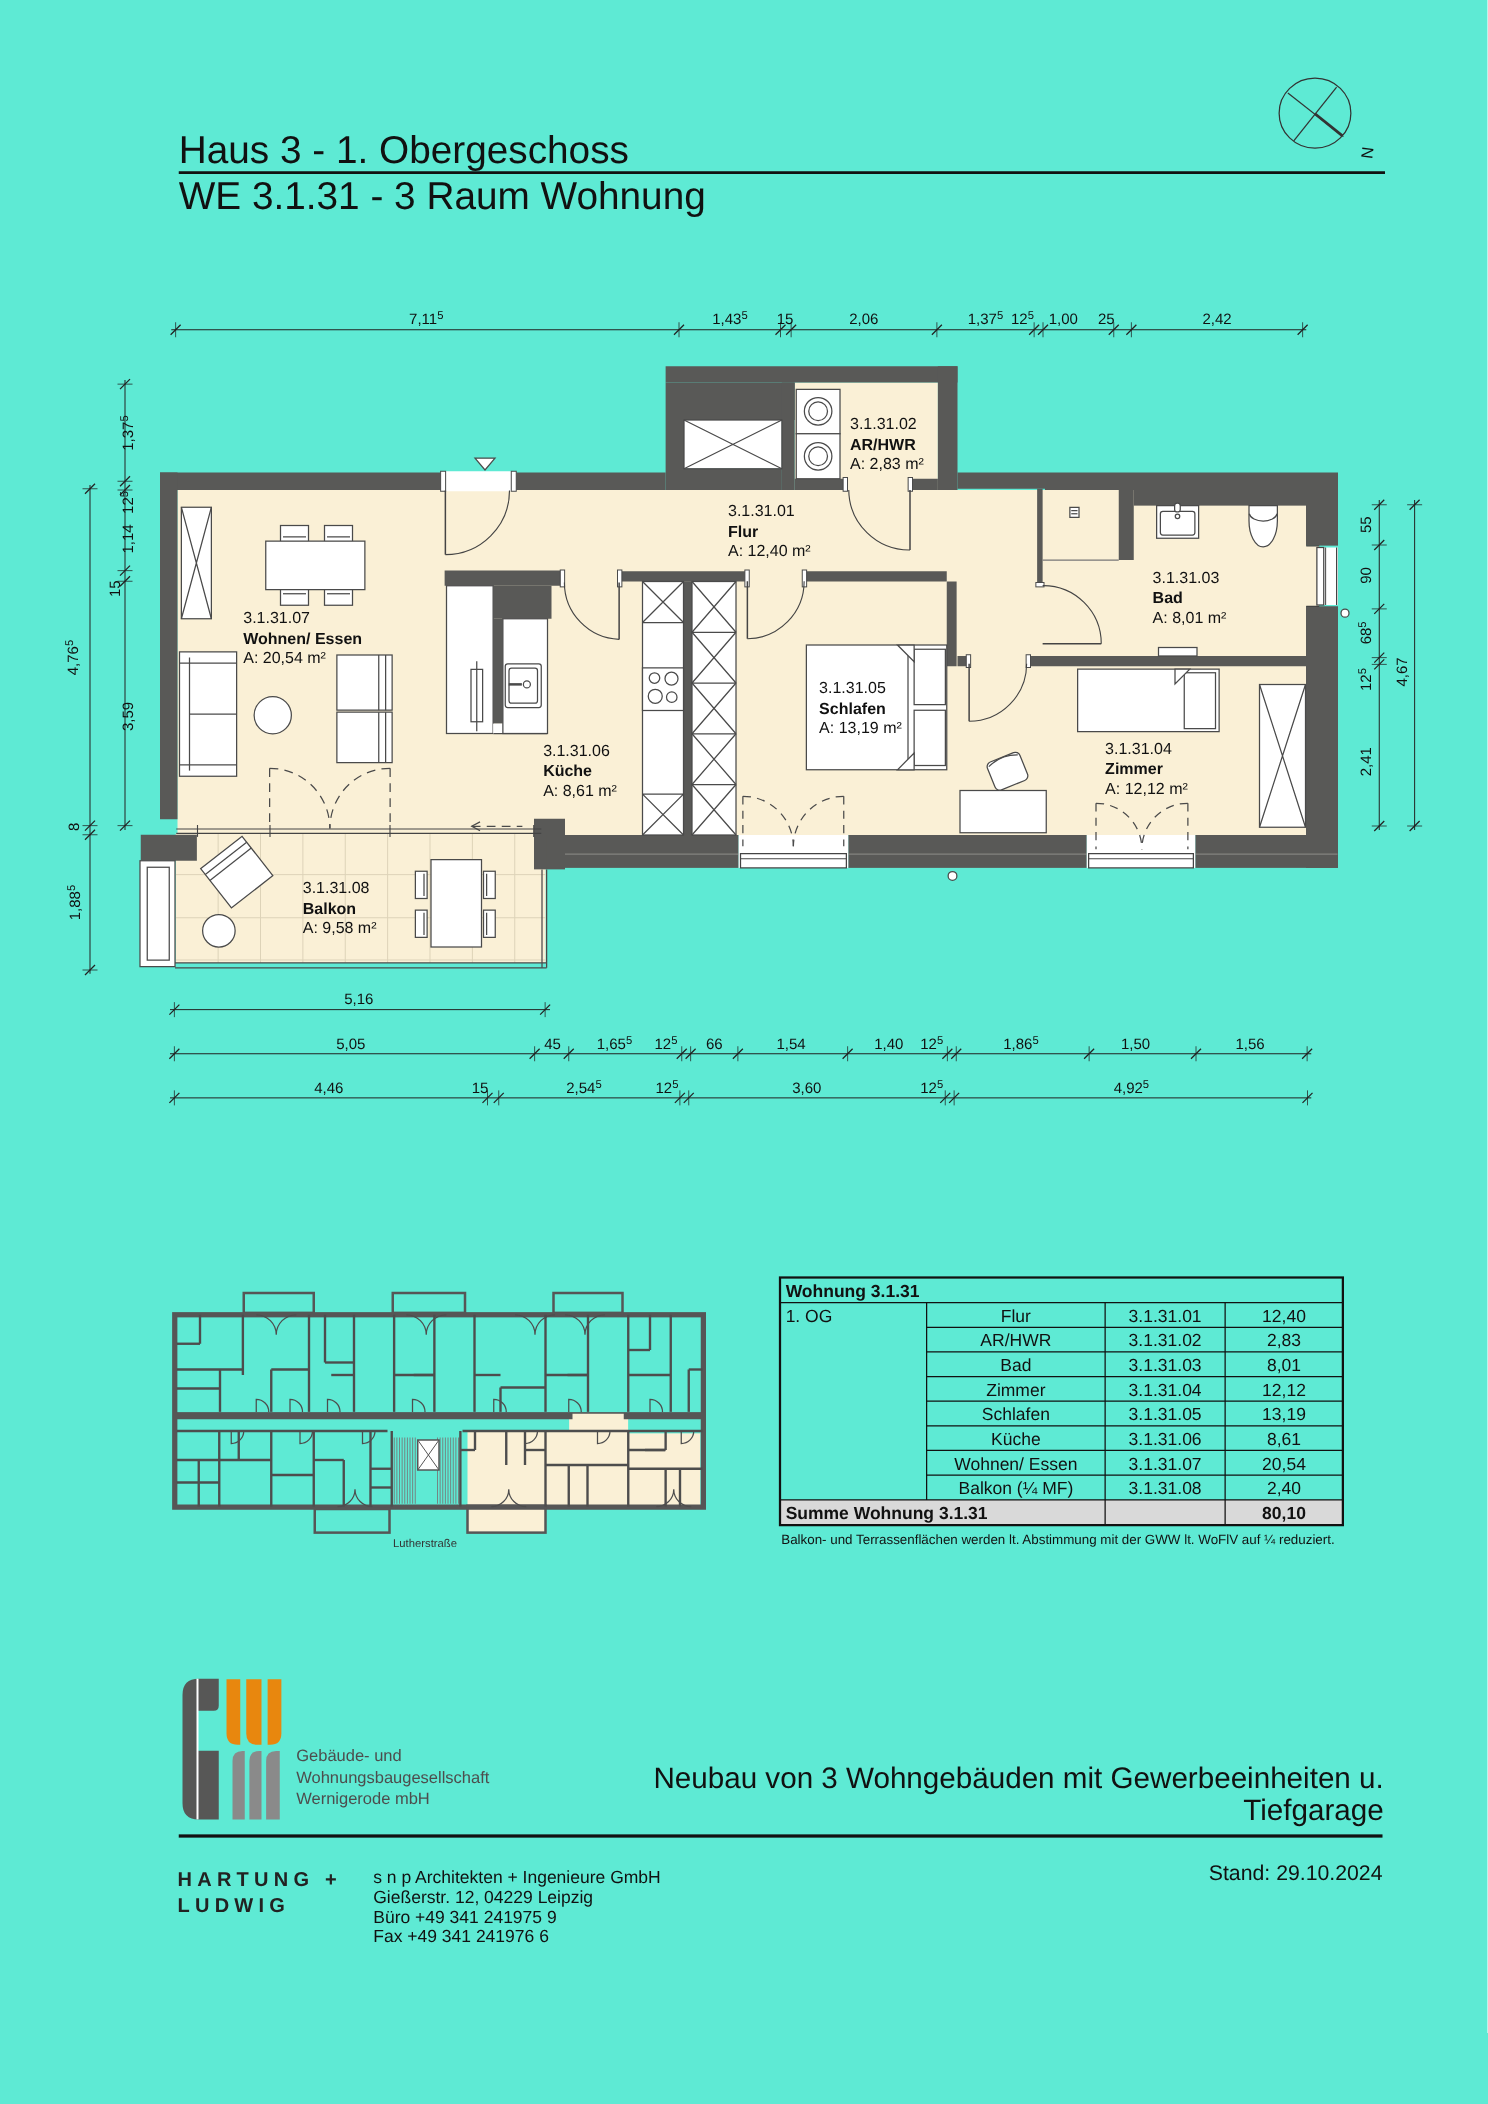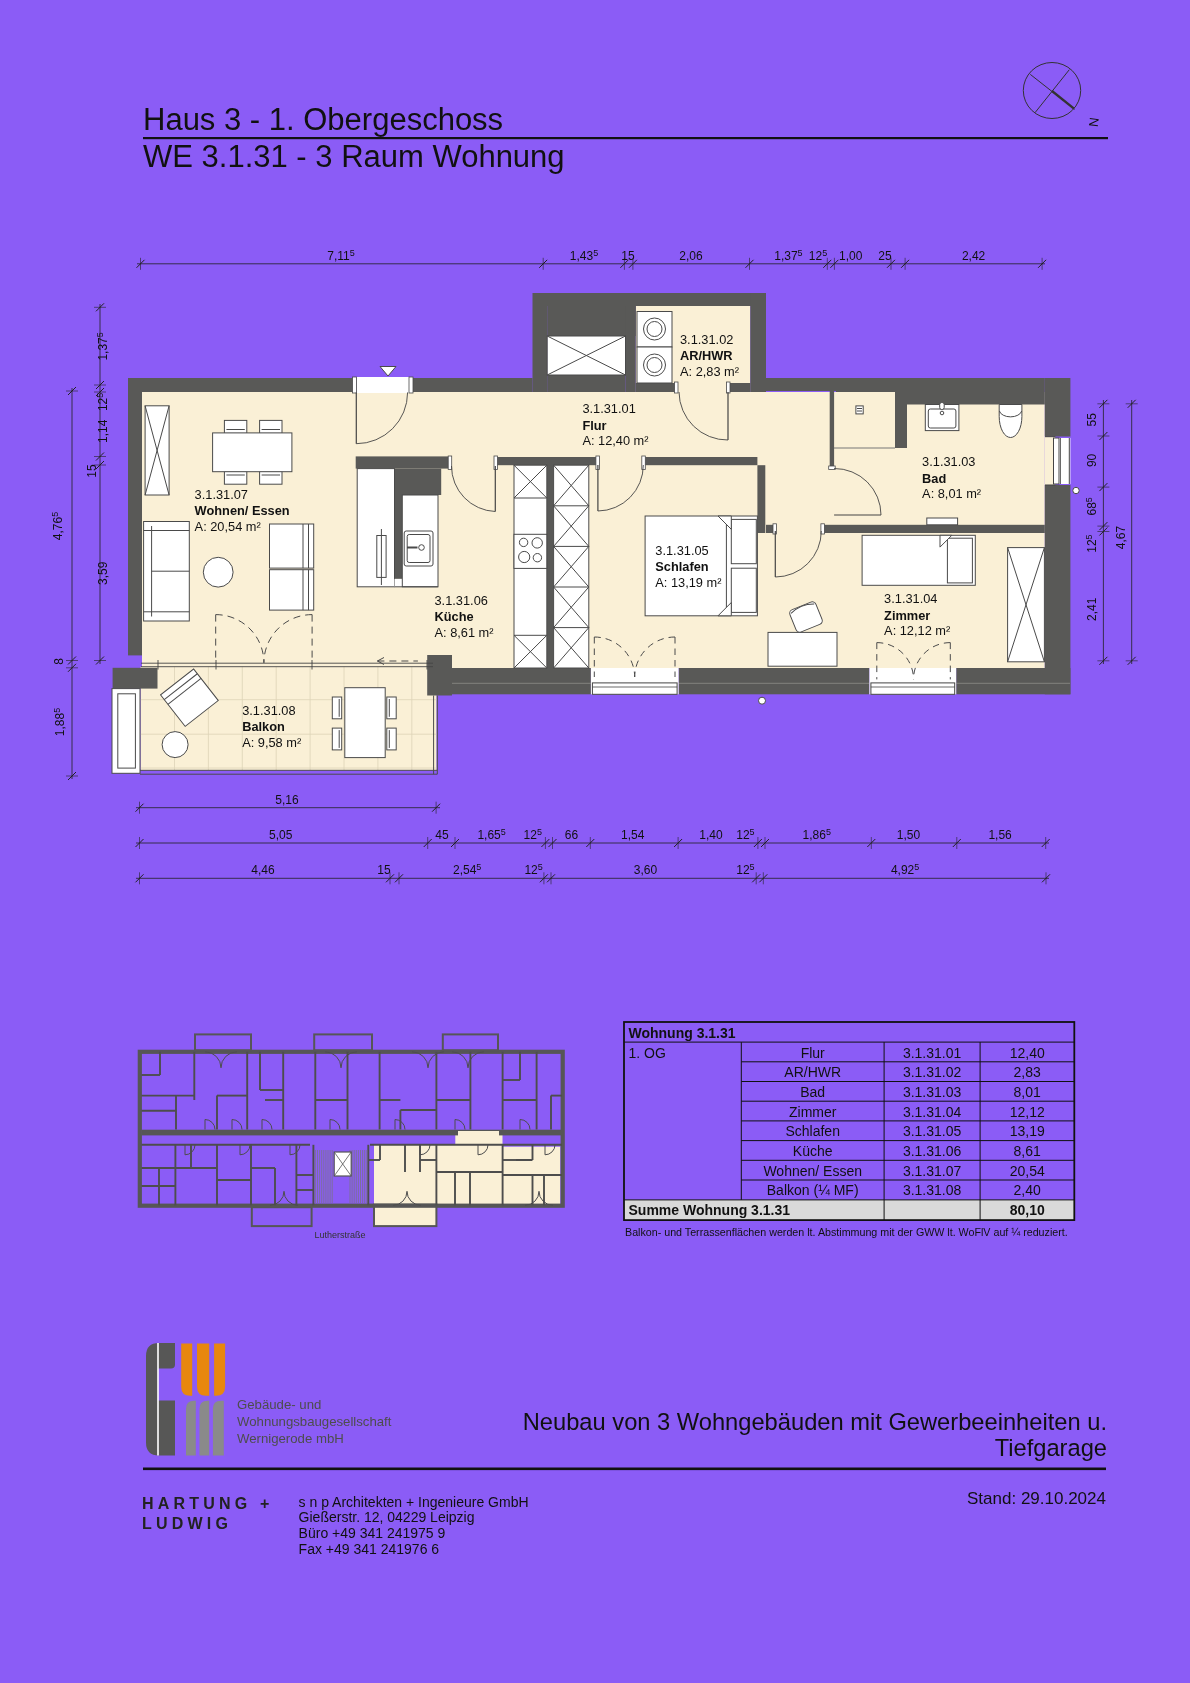--- a/index.html
+++ b/index.html
@@ -1,16 +1,16 @@
 <!DOCTYPE html>
 <html><head>
 <meta charset="utf-8">
 <style>
   html,body{margin:0;padding:0;background:#fff;}
-  .page{position:relative;width:1190px;height:1683px;background:#8b5cf6;overflow:hidden;}
+  .page{position:relative;width:1190px;height:1683px;background:#5eead4;overflow:hidden;}
   svg text{font-family:"Liberation Sans",sans-serif;}
 </style>
 </head>
 <body>
 <div class="page">
 <svg width="1190" height="1683" viewBox="0 0 1190 1683">
 
 <g fill="#111">
 
 <text x="143" y="130" font-size="31">Haus 3 - 1. Obergeschoss</text>

